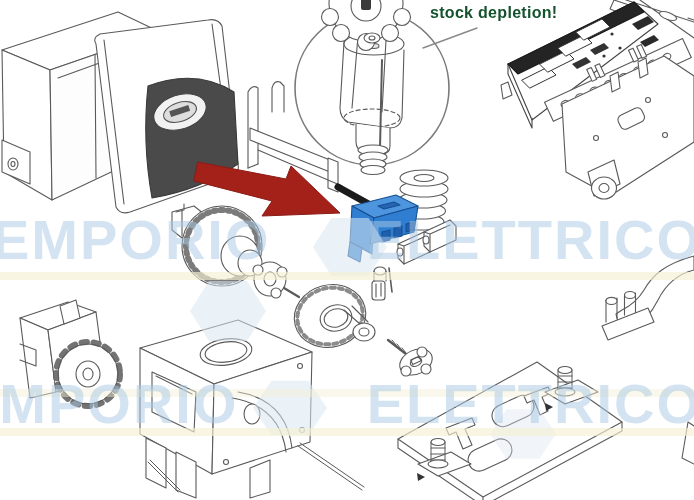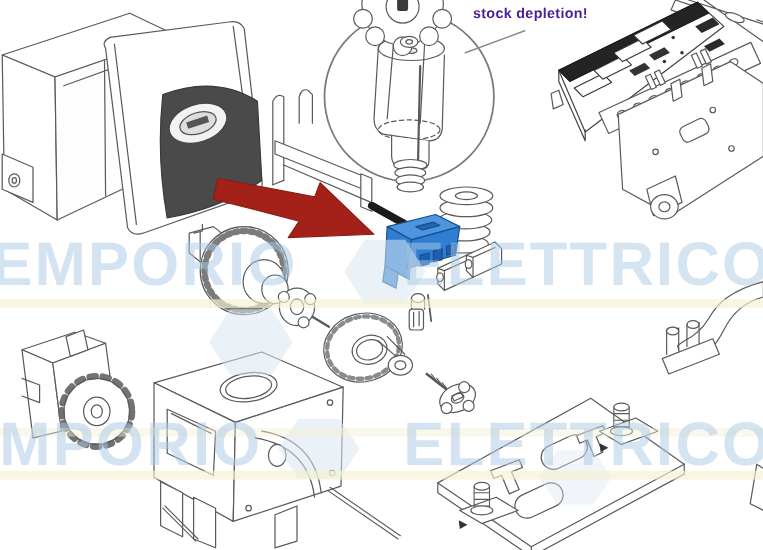--- a/index.html
+++ b/index.html
@@ -16,22 +16,22 @@
   .hex.h2{left:190px;top:277px;width:76px;height:68px;}
   .hex.h3{left:253px;top:377px;width:74px;height:62px;}
   .hex.h4{left:490px;top:406px;width:66px;height:56px;opacity:.4;}
   
   .wm-row{position:absolute;left:-8px;width:710px;display:flex;justify-content:space-between;
           font-weight:800;font-size:56px;line-height:1;letter-spacing:2px;
           color:#a9c9e4;opacity:.5;pointer-events:none;white-space:nowrap;}
   .wm-row.r1{top:212px;}
   .wm-row.r2{top:376px;left:-40px;width:742px;}
   
-  .note{position:absolute;left:430px;top:4px;font-size:13px;font-weight:600;
-        color:#4c1d95;letter-spacing:.3px;}
+  .note{position:absolute;left:430px;top:4px;font-size:16px;font-weight:600;
+        color:#14532d;letter-spacing:.3px;}
 </style>
 </head>
 <body>
 
 <div class="stage">
 
   <svg class="art" width="694" height="500" viewBox="0 0 694 500">
     <g fill="none" stroke="#5a5a5a" stroke-width="1.1" stroke-linejoin="round" stroke-linecap="round">
 
       <g>

